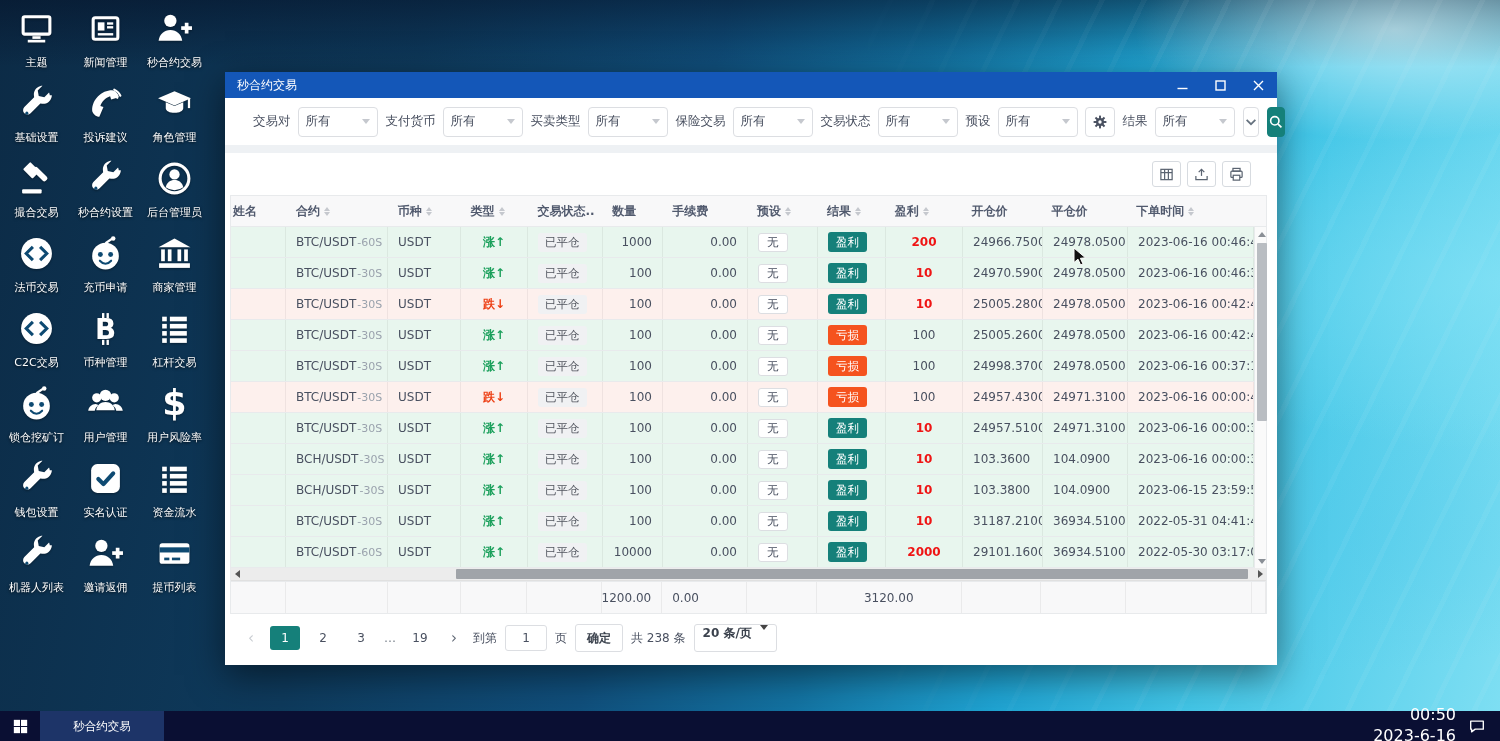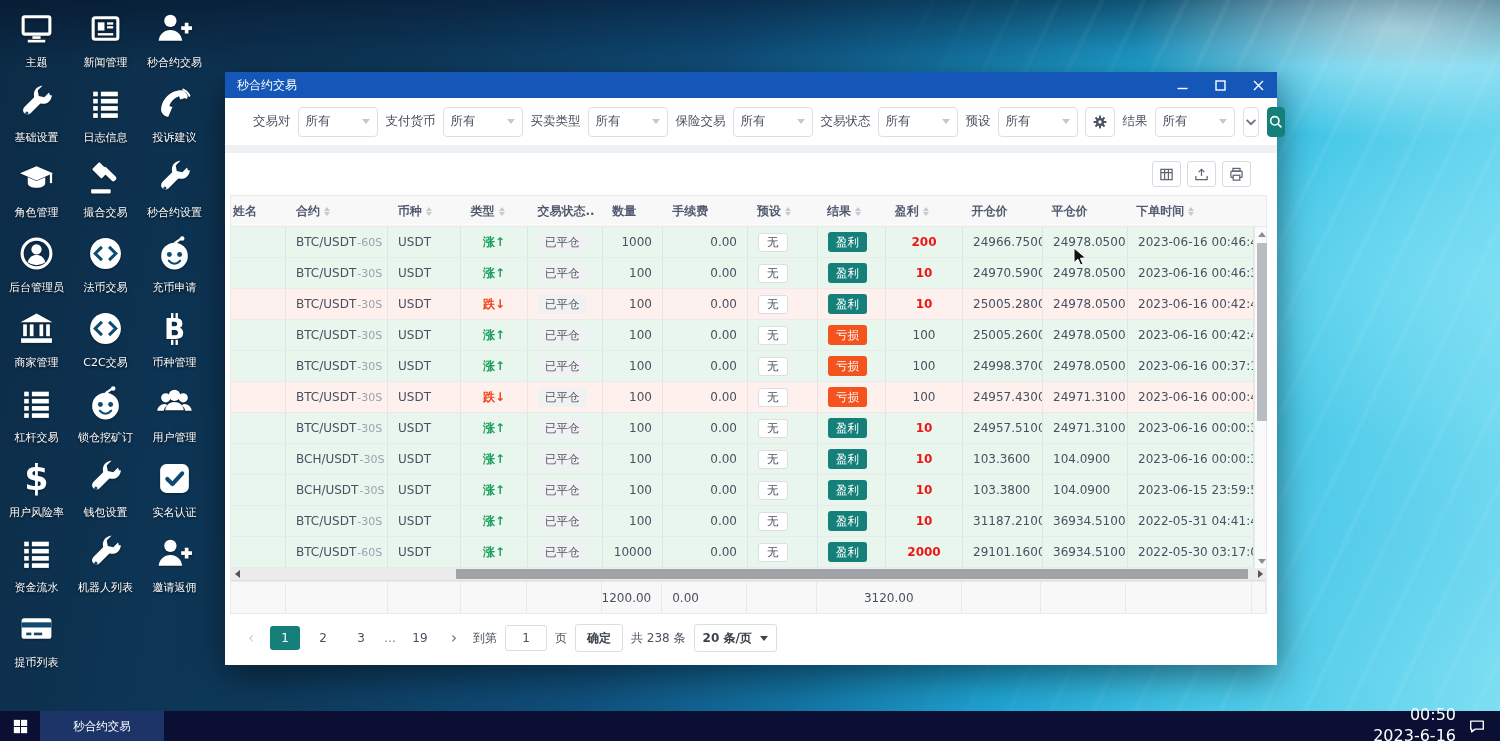--- a/index.html
+++ b/index.html
@@ -96,21 +96,21 @@
   .pnav.prev{color:#c8ccd1}.pnav.next{color:#5e6673;cursor:pointer}
   .pbtn{min-width:24px;height:24px;display:flex;align-items:center;justify-content:center;
     border-radius:3px;cursor:pointer;padding:0 3px}
   .pbtn.active{background:#15807a;color:#fff}
   .pellipsis{color:#7a828d;letter-spacing:1px}
   .pgoto-input{width:40px;height:24px;border:1px solid #dcdee2;border-radius:3px;background:#fff;
     display:flex;align-items:center;justify-content:center}
   .pconfirm{height:26px;padding:0 11px;border:1px solid #dcdee2;border-radius:3px;background:#fff;
     display:flex;align-items:center;cursor:pointer;font-weight:bold;color:#3b424d}
   .ppersel{height:26px;border:1px solid #dcdee2;border-radius:3px;background:#fff;display:flex;
-    align-items:center;gap:8px;padding:0 8px;cursor:pointer;font-weight:bold;color:#3b424d}
+    gap:8px;padding:0 8px;cursor:pointer;font-weight:bold;color:#3b424d}
   .ppersel i{width:0;height:0;border-left:4px solid transparent;border-right:4px solid transparent;border-top:5px solid #444}
   
   .taskbar{position:absolute;left:0;bottom:0;width:100%;height:30px;background:#0a0f33;z-index:10;
     display:flex;align-items:stretch;color:#fff}
   .startbtn{width:40px;display:flex;align-items:center;justify-content:center;cursor:pointer}
   .startbtn svg{width:15px;height:15px}
   .tasktile{width:124px;background:#1d3468;display:flex;align-items:center;justify-content:center;
     font-size:11.5px;cursor:pointer}
   .tb-right{margin-left:auto;display:flex;align-items:center;gap:12px;padding-right:14px}
   .clock{font-size:16px;line-height:1.3;text-align:right}
@@ -152,35 +152,20 @@
     </div>
     <div class="dicon">
       <span><svg viewBox="0 0 36 36">
           <path fill="#fff" d="M32.9 9.9c0 .8-.1 1.6-.4 2.4-1.2 3.9-4.9 6.4-9 5.9l-1.7-.2-9.5 9.5c-1.7 1.7-4.4 1.7-6.1 0s-1.7-4.4 0-6.1l9.5-9.5-.2-1.7c-.5-4.1 2-7.8 5.9-9 .8-.3 1.6-.4 2.4-.4l-4.6 4.6 1 5.4 5.4 1 4.6-4.6c.4.9.7 1.8.7 2.7z"></path>
           <circle cx="8.6" cy="27.4" r="1.5" fill="#0e4a72"></circle>
         </svg></span>
       <div class="dlabel">基础设置</div>
     </div>
     <div class="dicon">
       <span><svg viewBox="0 0 36 36">
-          <g fill="#fff">
-            <rect x="6" y="6.5" width="4.5" height="4.5"></rect>
-            <rect x="13.5" y="6.5" width="16.5" height="4.5"></rect>
-            <rect x="6" y="13.5" width="4.5" height="4.5"></rect>
-            <rect x="13.5" y="13.5" width="16.5" height="4.5"></rect>
-            <rect x="6" y="20.5" width="4.5" height="4.5"></rect>
-            <rect x="13.5" y="20.5" width="16.5" height="4.5"></rect>
-            <rect x="6" y="27.5" width="4.5" height="4.5"></rect>
-            <rect x="13.5" y="27.5" width="16.5" height="4.5"></rect>
-          </g>
-        </svg></span>
-      <div class="dlabel">日志信息</div>
-    </div>
-    <div class="dicon">
-      <span><svg viewBox="0 0 36 36">
           <path d="M12 31c-3 0-7-3.5-7-6.5C5 14 14 5 24.5 5c3 0 6.5 4 6.5 7l-7.5 2-1-3c-4.5 1.5-8 5-9.5 9.5l3 1z" fill="#fff"></path>
           <path d="M25 8a8 8 0 0 1 4.5 4.5M26.5 4.5a12 12 0 0 1 6 6" stroke="#fff" stroke-width="2" fill="none" stroke-linecap="round"></path>
         </svg></span>
       <div class="dlabel">投诉建议</div>
     </div>
     <div class="dicon">
       <span><svg viewBox="0 0 36 36">
           <polygon points="18,6 34,13 18,20 2,13" fill="#fff"></polygon>
           <path d="M9.5 16.8v5.7c0 2.6 3.8 4.6 8.5 4.6s8.5-2 8.5-4.6v-5.7L18 20.5z" fill="#fff"></path>
           <rect x="31" y="13" width="2.2" height="9.5" fill="#fff"></rect>

